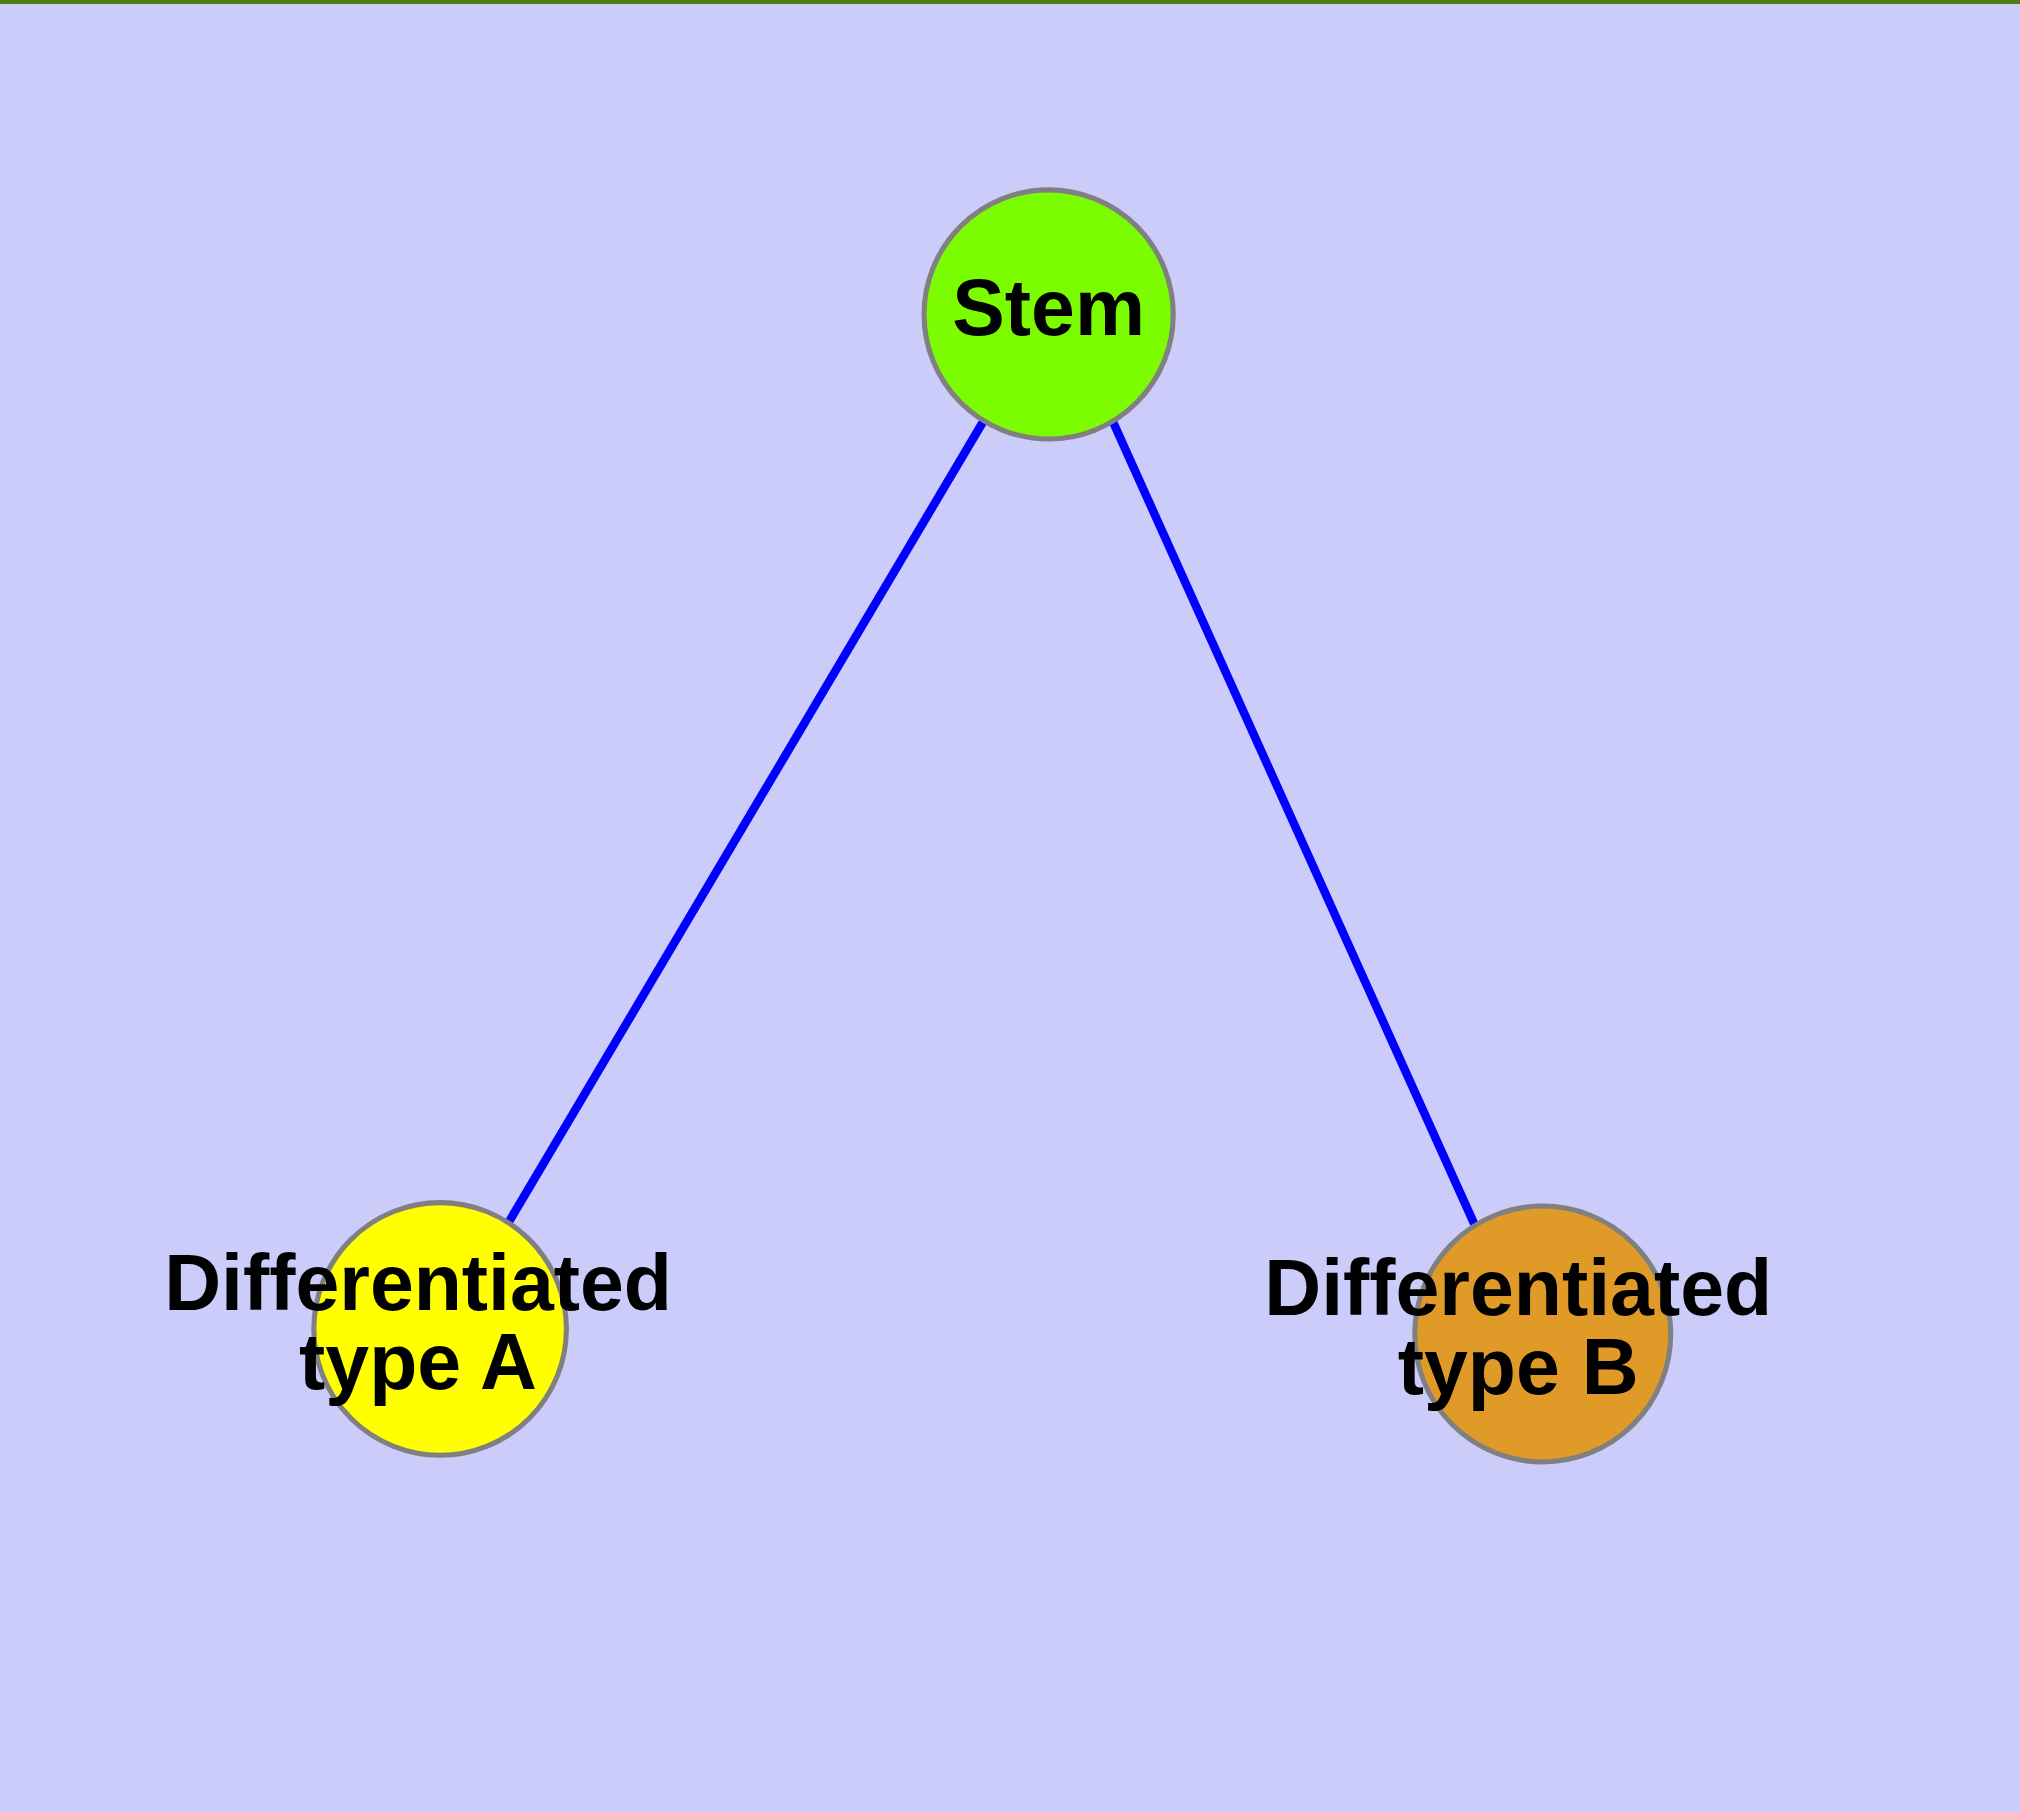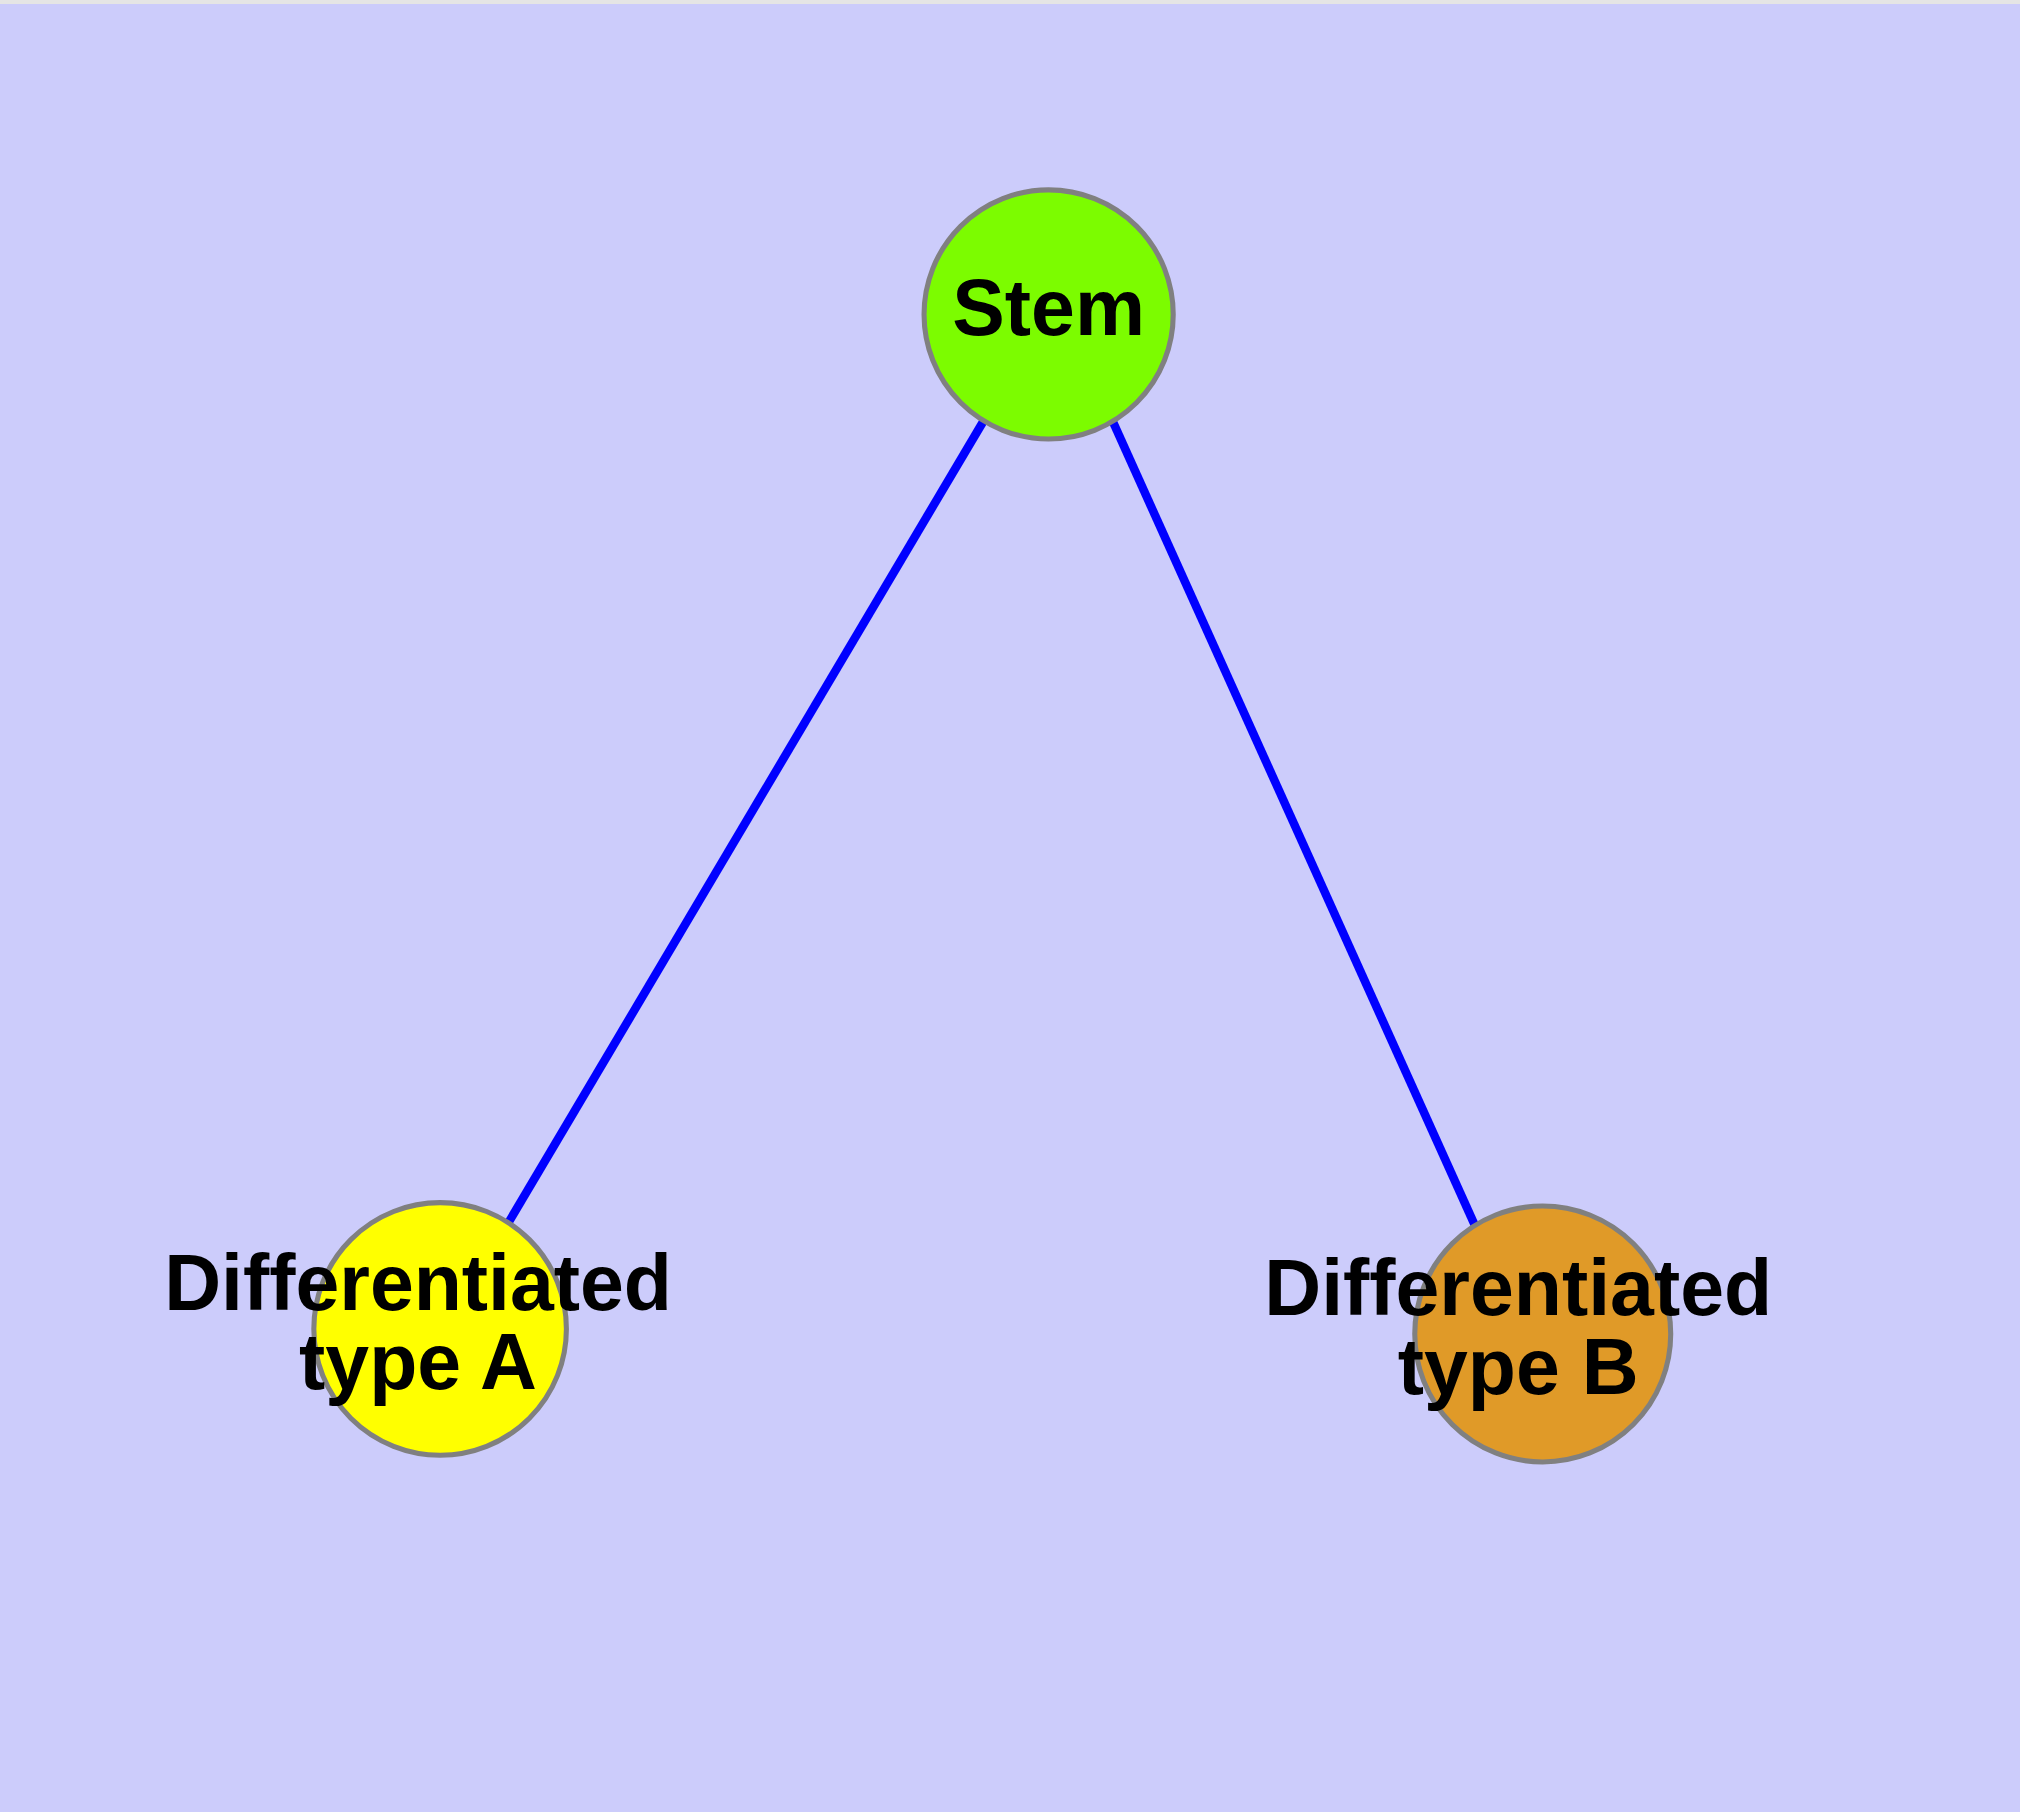--- a/index.html
+++ b/index.html
@@ -4,21 +4,21 @@
 <style>
   html, body {
     margin: 0;
     padding: 0;
     background: #ffffff;
   }
   #stage {
     position: relative;
     width: 2021px;
     height: 1812px;
-    background: #e5e5e5;
+    background: #4d7c0f;
     overflow: hidden;
     font-family: "Liberation Sans", sans-serif;
   }
   #canvas {
     position: absolute;
     left: 0;
     top: 4.2px;
     width: 2021px;
     height: 1808px;
     background: #ccccfb;

